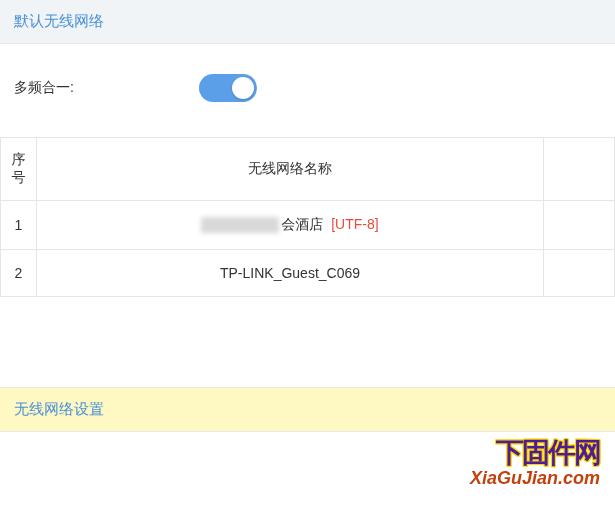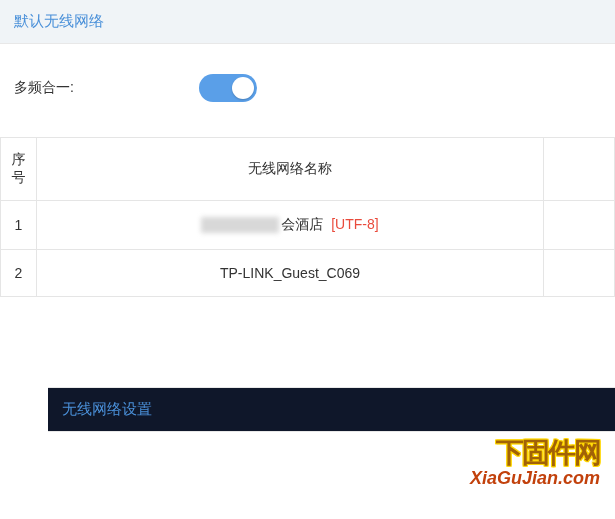--- a/index.html
+++ b/index.html
@@ -94,39 +94,38 @@
     }
     .encoding-tag {
       color: #e94b3c;
       margin-left: 4px;
       margin-top: 17px;
     }
     .spacer {
       height: 90px;
     }
     .section-header2 {
-      background: #0f172a;
+      background: #fef9c3;
       padding: 12px 14px;
       color: #4a90d9;
       font-size: 15px;
       border-top: 1px solid #e8e8e8;
       border-bottom: 1px solid #e8e8e8;
-      margin-left: 48px;
     }
     .watermark {
       position: absolute;
       right: 15px;
       bottom: 30px;
       text-align: right;
       pointer-events: none;
     }
     .wm-chinese {
       font-size: 28px;
       font-weight: bold;
-      color: #a16207;
+      color: #4c1d95;
       text-shadow: 
         1px 0 0 #ffd700,
         -1px 0 0 #ffd700,
         0 1px 0 #ffd700,
         0 -1px 0 #ffd700,
         1px 1px 0 #ffd700,
         -1px -1px 0 #ffd700,
         1px -1px 0 #ffd700,
         -1px 1px 0 #ffd700;
       font-family: Liberation Sans, sans-serif;

